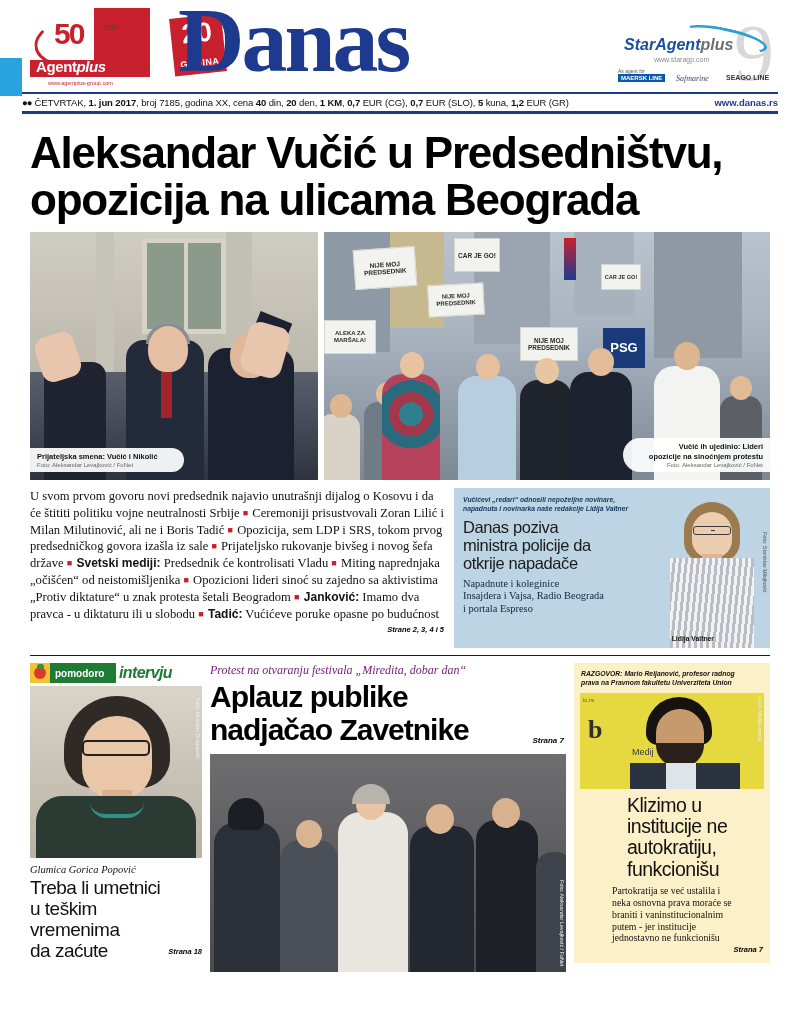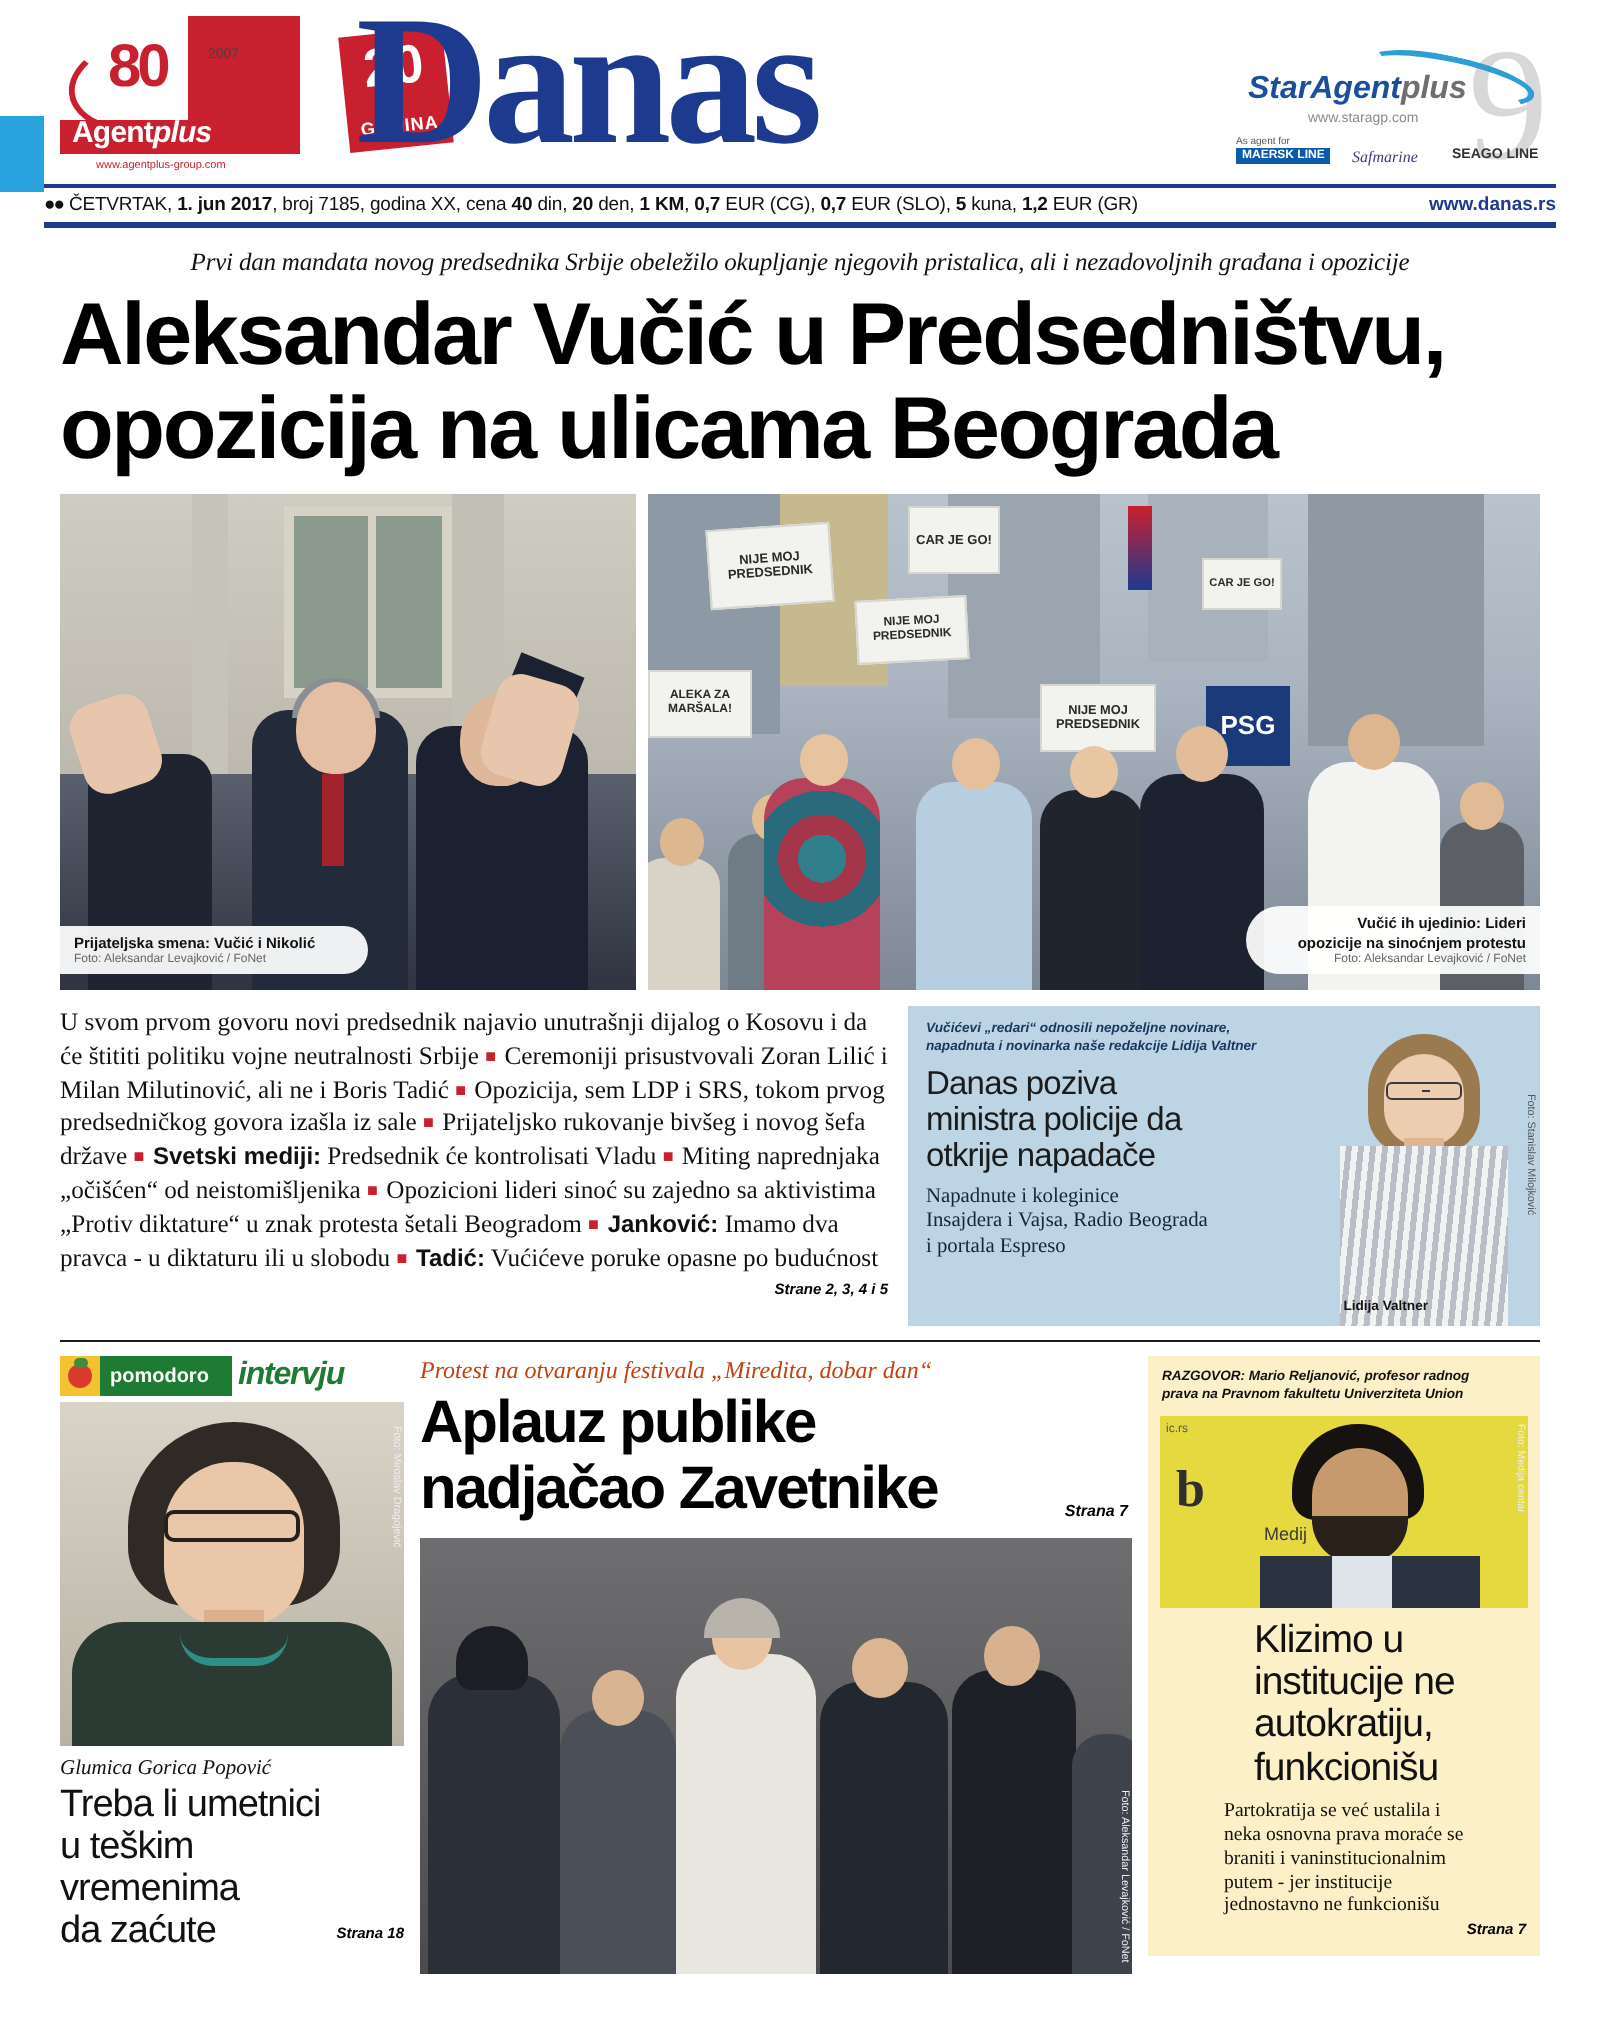--- a/index.html
+++ b/index.html
@@ -259,21 +259,21 @@
     writing-mode:vertical-rl; font-family:"Liberation Sans",sans-serif; }
   .col1-kick { font-family:"Liberation Serif",serif; font-style:italic; font-size:10.5px;
     color:#111; margin-top:6px; }
   .col1-head { font-family:"Liberation Sans",sans-serif; font-size:19px; line-height:1.1;
     color:#111; margin-top:3px; letter-spacing:-.5px; }
   .col1-strana { font-family:"Liberation Sans",sans-serif; font-weight:bold; font-style:italic;
     font-size:7.5px; float:right; margin-top:-15px; }
 
   
   .col2 { width:356px; position:relative; }
-  .col2-kick { font-family:"Liberation Serif",serif; font-style:italic; font-size:12px; color:#c2410c; }
+  .col2-kick { font-family:"Liberation Serif",serif; font-style:italic; font-size:12px; color:#701a75; }
   .col2-head { font-family:"Liberation Sans",sans-serif; font-weight:bold; font-size:30px;
     line-height:1.08; color:#000; margin-top:3px; letter-spacing:-1px; }
   .col2-strana { font-family:"Liberation Sans",sans-serif; font-weight:bold; font-style:italic;
     font-size:8px; position:absolute; right:2px; top:73px; }
   .col2-photo { position:relative; margin-top:8px; height:218px; overflow:hidden;
     background:linear-gradient(180deg,#6e6e70 0%,#4b4b4e 100%); }
   .c2-credit { position:absolute; right:1px; bottom:6px; font-size:5.4px; color:#f0f0f0;
     writing-mode:vertical-rl; font-family:"Liberation Sans",sans-serif; }
 
   
@@ -310,21 +310,21 @@
 <body>
 
 <div class="page">
 
   <div class="masthead">
     <div class="blue-tab"></div>
 
     <div class="agentplus-logo">
       <div class="ap-red-block"></div>
       <div class="ap-swoosh"></div>
-      <div class="ap-70">80</div>
+      <div class="ap-70">50</div>
       <div class="ap-2007">2007</div>
       <div class="ap-red-bar"></div>
       <div class="ap-name"><span>Agent</span><i>plus</i></div>
       <div class="ap-url">www.agentplus-group.com</div>
     </div>
 
     <div class="godina-badge">
       <div class="num">20</div>
       <div class="lbl">GODINA</div>
     </div>
@@ -344,21 +344,20 @@
   </div>
 
   <div class="infobar">
     <div class="left">
       <span class="dots">●●</span><span>ČETVRTAK</span>, <b>1. jun 2017</b>, <span>broj 7185</span>, <span>godina XX</span>, <span>cena</span> <b>40</b> <span>din</span>, <b>20</b> <span>den</span>, <b>1 KM</b>, <b>0,7</b> <span>EUR (CG)</span>, <b>0,7</b> <span>EUR (SLO)</span>, <b>5</b> <span>kuna</span>, <b>1,2</b> <span>EUR (GR)</span>
     </div>
     <div class="right">www.danas.rs</div>
   </div>
 
   <div class="lead">
-    <div class="kicker">Prvi dan mandata novog predsednika Srbije obeležilo okupljanje njegovih pristalica, ali i nezadovoljnih građana i opozicije</div>
     <div class="headline">
       <div>Aleksandar Vučić u Predsedništvu,</div>
       <div>opozicija na ulicama Beograda</div>
     </div>
   </div>
 
   <div class="photorow">
 
     <div class="photo-left">
       <div class="p1-bg"></div>

